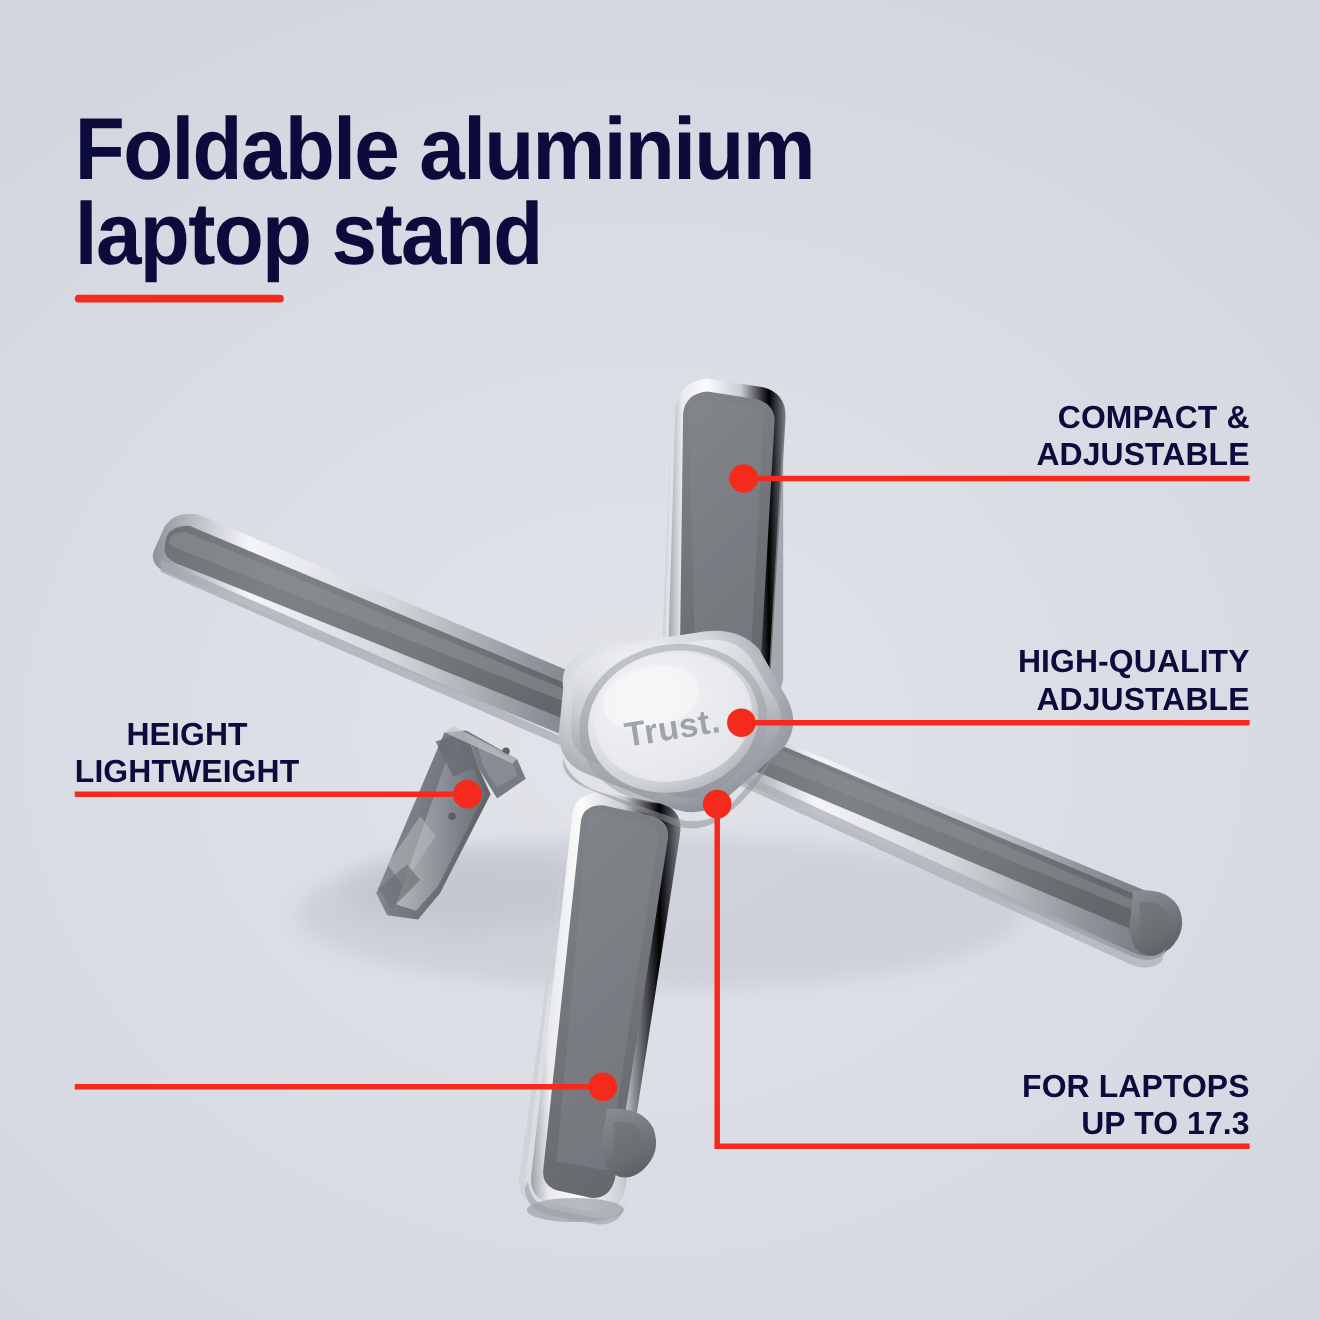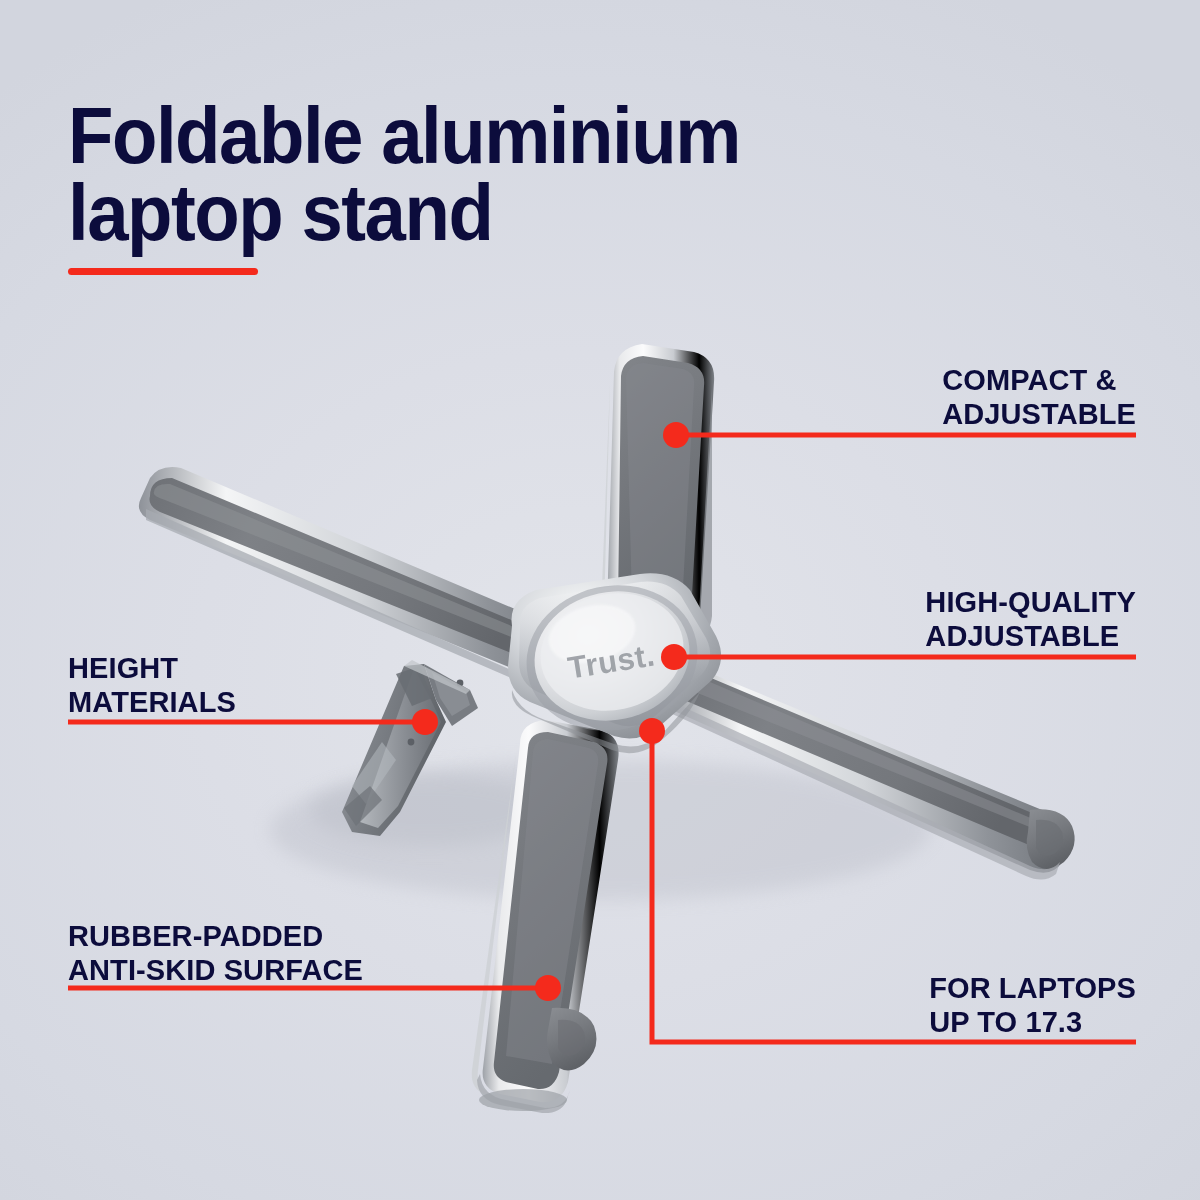--- a/index.html
+++ b/index.html
@@ -59,22 +59,22 @@
   .callout .ctext {
     display: block;
     color: #0c0c3c;
     font-family: "Liberation Sans", sans-serif;
     font-weight: 700;
     font-size: 29px;
     line-height: 1.16;
     letter-spacing: 0.1px;
     white-space: nowrap;
   }
-  .callout.right .ctext { text-align: left; }
-  .callout.left  .ctext { text-align: left; }
+  .callout.right .ctext { text-align: right; }
+  .callout.left  .ctext { text-align: center; }
 
   #callout-compact      { right: 64px; top: 364px; }
   #callout-materials    { right: 64px; top: 574px; margin-top: 12px; }
   #callout-laptops      { right: 64px; top: 972px; }
   #callout-height       { left: 68px;  top: 652px; }
   #callout-antiskid     { left: 68px;  top: 920px; }
 
   
   #leaders {
     position: absolute;
@@ -276,21 +276,17 @@
     <span class="ctext">ADJUSTABLE</span>
   </div>
 
   <div class="callout right" id="callout-laptops">
     <span class="ctext">FOR LAPTOPS</span>
     <span class="ctext">UP TO 17.3</span>
   </div>
 
   <div class="callout left" id="callout-height">
     <span class="ctext">HEIGHT</span>
-    <span class="ctext">MATERIALS</span>
-  </div>
-
-  <div class="callout left" id="callout-antiskid">
-    <span class="ctext">RUBBER-PADDED</span>
-    <span class="ctext">ANTI-SKID SURFACE</span>
-  </div>
+    <span class="ctext">LIGHTWEIGHT</span>
+  </div>
+
 
 </div>
 
 </body></html>

